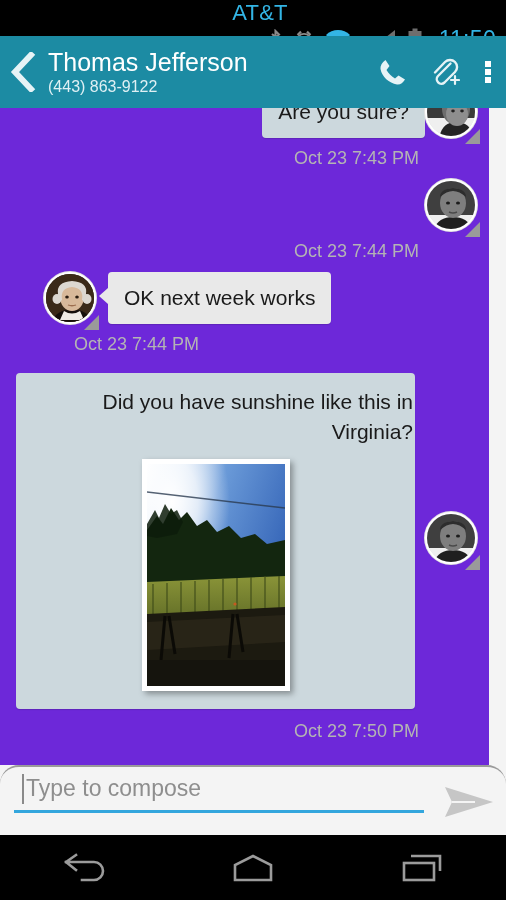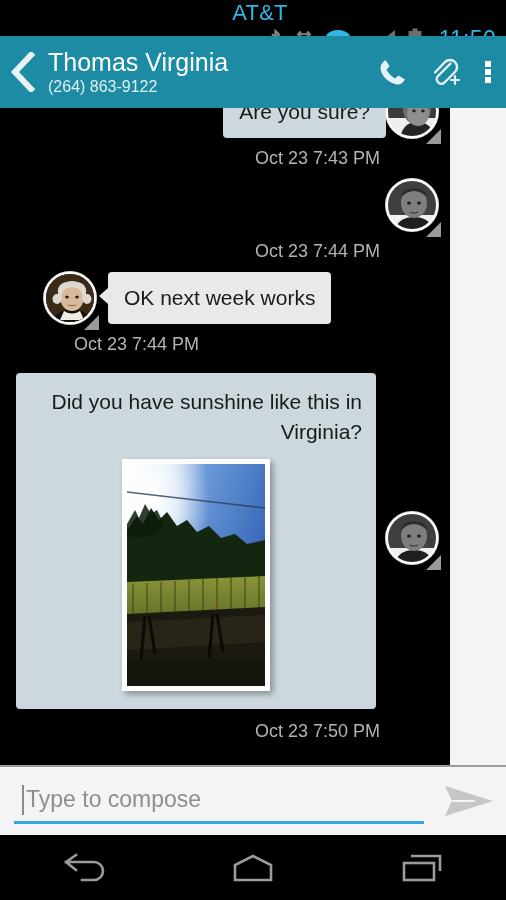--- a/index.html
+++ b/index.html
@@ -35,22 +35,22 @@
   #back-button{ width:46px; height:72px; display:flex; align-items:center; justify-content:center; }
   #app-bar-titles{ display:flex; flex-direction:column; justify-content:center; margin-left:2px; flex:1; }
   #contact-name{ color:#fff; font-size:25px; line-height:28px; }
   #contact-number{ color:#dff0f4; font-size:16px; line-height:20px; margin-top:1px; }
   .appbar-action{ width:52px; height:72px; display:flex; align-items:center; justify-content:center; }
   #overflow-button{ width:36px; }
   .dot{ width:6px; height:6px; background:#fff; margin:2px auto; }
 
   
   #thread{
-    position:absolute; top:108px; left:0; width:450px; height:657px;
-    background:#000000; overflow:hidden;
+    position:absolute; top:108px; left:0; width:489px; height:657px;
+    background:#6d28d9; overflow:hidden;
   }
   .msg-row{ display:flex; align-items:flex-start; padding:0 8px; }
   .msg-row.incoming{ justify-content:flex-start;padding-left:44px; }
   .msg-row.outgoing{ justify-content:flex-end; }
 
   .avatar{
     width:52px; height:52px; border-radius:50%; flex:0 0 52px;
     position:relative; overflow:hidden; background:#ddd;
     border:2px solid #fff;
     box-shadow:0 0 0 1px #e2e2e2;
@@ -88,37 +88,37 @@
   #msg-clipped{ margin-top:-22px; }
 
   
   #mms-bubble{
     background:#ccd8dd; border-radius:4px; margin:0 8px;
     box-shadow:0 1px 1px rgba(0,0,0,0.14);
     position:relative; width:420px;
   }
   #mms-text{
     font-size:21px; line-height:30px; color:#1a1a1a;
-    text-align:right; padding:14px 14px 6px 18px;
+    text-align:right; padding:14px 2px 6px 18px;
   }
   #mms-photo-wrap{
     display:flex; justify-content:center; padding:6px 0 18px 0;
   }
   #mms-photo{
     width:148px; height:232px; background:#fff; padding:5px;
     box-shadow:3px 3px 6px rgba(0,0,0,0.35);
   }
   #mms-row{ display:flex; align-items:center; padding:0 8px; }
   #mms-avatar-holder{ display:flex; align-items:center; height:352px; margin-left:2px; }
 
   
   #compose-bar{
     position:absolute; top:765px; left:0; width:506px; height:70px;
     background:#f4f4f4; border-top:2px solid #9a9a9a;
-    display:flex; align-items:center;
+    display:flex; align-items:flex-start;border-radius:19px;
   }
   #compose-field{
     flex:1; margin-left:14px; margin-right:8px; height:46px;
     border-bottom:3px solid #33a6dd; display:flex; align-items:center;
     position:relative;
   }
   #compose-caret{
     width:2px; height:30px; background:#8a8a8a; margin-left:8px;
   }
   #compose-placeholder{
@@ -173,22 +173,22 @@
   </div>
 </div>
 
 <div id="app-bar">
   <div id="back-button">
     <svg width="26" height="40" viewBox="0 0 26 40">
       <path d="M21 3 L5 20 L21 37" fill="none" stroke="#e6f3f6" stroke-width="6" stroke-linecap="square"></path>
     </svg>
   </div>
   <div id="app-bar-titles">
-    <span id="contact-name">Thomas Virginia</span>
-    <span id="contact-number">(264) 863-9122</span>
+    <span id="contact-name">Thomas Jefferson</span>
+    <span id="contact-number">(443) 863-9122</span>
   </div>
 
   <div class="appbar-action">
     <svg width="30" height="30" viewBox="0 0 30 30">
       <path d="M8.5 3 C5 5.5 3 9 3.5 12 C5 20 12 26 20 27.5 C23 28 26 26 28 22.5 L21.5 18.5 L18 21.5 C14.5 19.5 11.5 16.5 9.5 13 L12.5 9 Z" fill="#e6f3f6"></path>
     </svg>
   </div>
 
   <div class="appbar-action">
     <svg width="32" height="32" viewBox="0 0 32 32">

